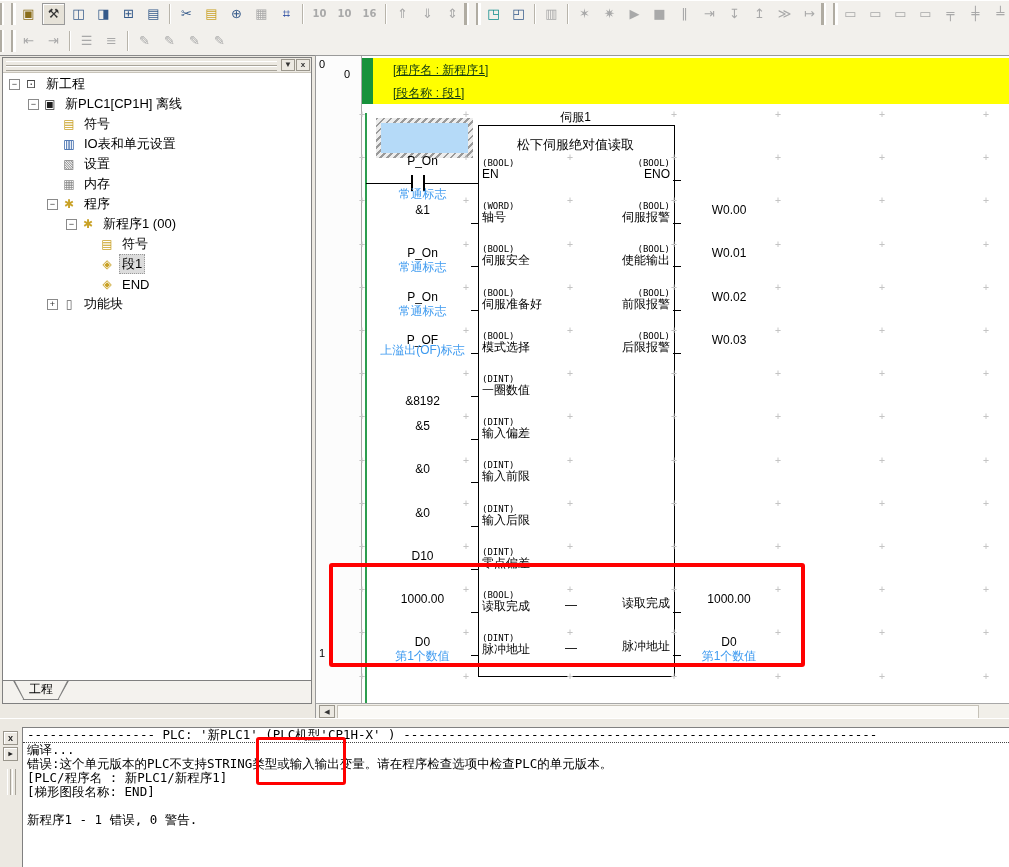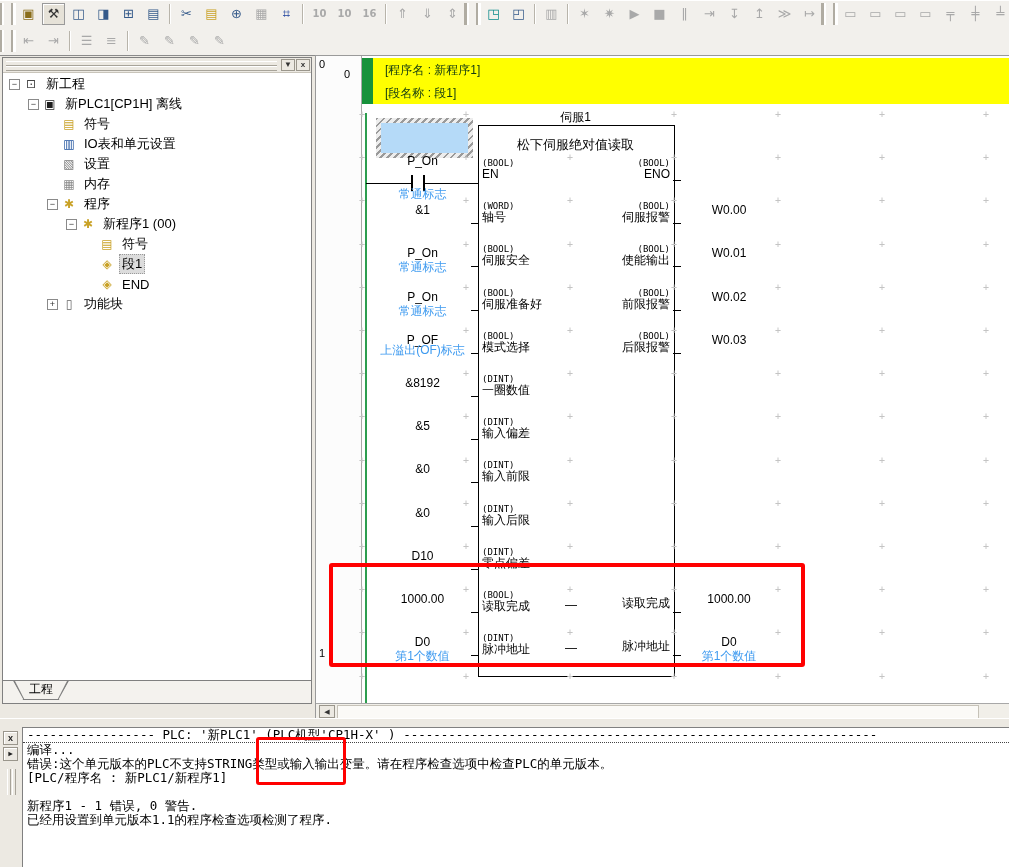--- a/index.html
+++ b/index.html
@@ -49,21 +49,21 @@
 
   
   #ladder{position:absolute;left:315px;top:55px;width:694px;height:663px;background:#ffffff;
     border-left:1px solid #9a9a9a;border-top:1px solid #9a9a9a;}
   #rung-margin{position:absolute;left:0;top:0;width:45px;height:647px;background:#fcfcfc;
     border-right:1px solid #a8a8a8;font-size:11px;color:#000;}
   .mnum{position:absolute;}
   #header-green{position:absolute;left:46px;top:2px;width:11px;height:46px;background:#17923b;}
   #header-yellow{position:absolute;left:57px;top:2px;width:637px;height:46px;background:#ffff00;
     color:#123a12;font-size:12px;}
-  #header-yellow .hl{position:absolute;left:12px;white-space:nowrap;}
+  #header-yellow .hl{position:absolute;left:20px;white-space:nowrap;text-decoration:underline;}
   #hl1{top:4px;} #hl2{top:27px;}
   #ladder-canvas{position:absolute;left:45px;top:48px;width:649px;height:599px;}
   .cross{position:absolute;color:#c4c4c4;font-size:10px;line-height:10px;font-family:"DejaVu Sans Mono",monospace;}
   #busbar{position:absolute;left:4px;top:9px;width:2px;height:590px;background:#2d9e4f;}
   #cursor-box{position:absolute;left:15px;top:14px;width:97px;height:40px;
     background:repeating-linear-gradient(135deg,#9a9a9a 0 2px,#ededed 2px 5px);}
   #cursor-box .inner{position:absolute;left:5px;top:5px;right:5px;bottom:5px;background:#b5daf8;}
   #fb-block{position:absolute;left:117px;top:21px;width:195px;height:550px;border:1.5px solid #000;background:transparent;}
   #fb-instance{position:absolute;left:117px;top:5px;width:195px;text-align:center;font-size:12px;color:#000;}
   #fb-title{position:absolute;left:117px;top:32px;width:195px;text-align:center;font-size:13px;color:#000;}
@@ -281,21 +281,21 @@
           <div class="stub" style="left: 110px; top: 162.4px;"></div>
           <div class="pin-in" style="top: 183.6px;"><span class="ptype">(BOOL)</span><span>伺服准备好</span></div>
           <div class="lval" style="top: 185.6px;">P_On</div>
           <div class="lval comm" style="top: 198.6px;">常通标志</div>
           <div class="stub" style="left: 110px; top: 205.6px;"></div>
           <div class="pin-in" style="top: 226.8px;"><span class="ptype">(BOOL)</span><span>模式选择</span></div>
           <div class="lval" style="top: 228.8px;">P_OF</div>
           <div class="lval comm" style="top: 238px;">上溢出(OF)标志</div>
           <div class="stub" style="left: 110px; top: 248.8px;"></div>
           <div class="pin-in" style="top: 270px;"><span class="ptype">(DINT)</span><span>一圈数值</span></div>
-          <div class="lval" style="top: 272px;">&amp;8192</div>
+          <div class="lval" style="top: 290px;">&amp;8192</div>
           <div class="stub" style="left: 110px; top: 292px;"></div>
           <div class="pin-in" style="top: 313.2px;"><span class="ptype">(DINT)</span><span>输入偏差</span></div>
           <div class="lval" style="top: 315.2px;">&amp;5</div>
           <div class="stub" style="left: 110px; top: 335.2px;"></div>
           <div class="pin-in" style="top: 356.4px;"><span class="ptype">(DINT)</span><span>输入前限</span></div>
           <div class="lval" style="top: 358.4px;">&amp;0</div>
           <div class="stub" style="left: 110px; top: 378.4px;"></div>
           <div class="pin-in" style="top: 399.6px;"><span class="ptype">(DINT)</span><span>输入后限</span></div>
           <div class="lval" style="top: 401.6px;">&amp;0</div>
           <div class="stub" style="left: 110px; top: 421.6px;"></div>
@@ -446,22 +446,22 @@
       <button class="os-btn" id="os-close">x</button>
       <button class="os-btn" id="os-expand">▸</button>
       <span class="os-grip" style="left:7px;"></span>
       <span class="os-grip" style="left:12px;"></span>
     </div>
     <div id="out-text" class="topdots">
         <div class="out-line dotted">----------------- PLC: '新PLC1' (PLC机型'CP1H-X' ) ---------------------------------------------------------------</div>
         <div class="out-line">编译...</div>
         <div class="out-line">错误:这个单元版本的PLC不支持STRING类型或输入输出变量。请在程序检查选项中检查PLC的单元版本。</div>
         <div class="out-line">[PLC/程序名 : 新PLC1/新程序1]</div>
+        <div class="out-line">[梯形图段名称: END]</div>
         <div class="out-line">&nbsp;</div>
         <div class="out-line">新程序1 - 1 错误, 0 警告.</div>
-        <div class="out-line">已经用设置到单元版本1.1的程序检查选项检测了程序.</div>
       </div>
   </div>
 
   <div class="red-rect" id="red-big"></div>
   <div class="red-rect" id="red-small"></div>
 
 </div>
 
 </body></html>

